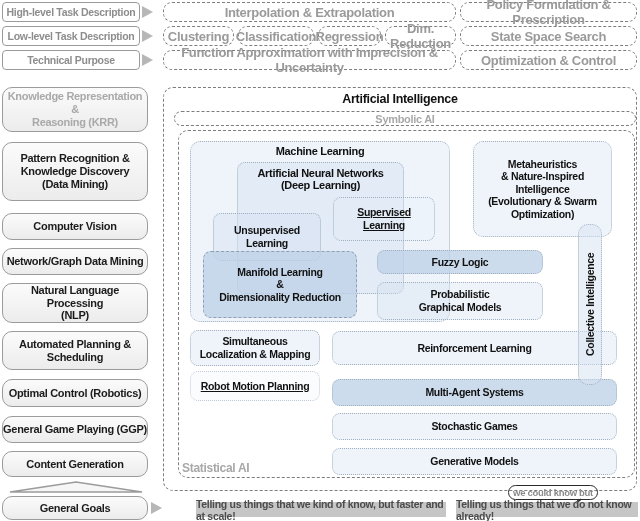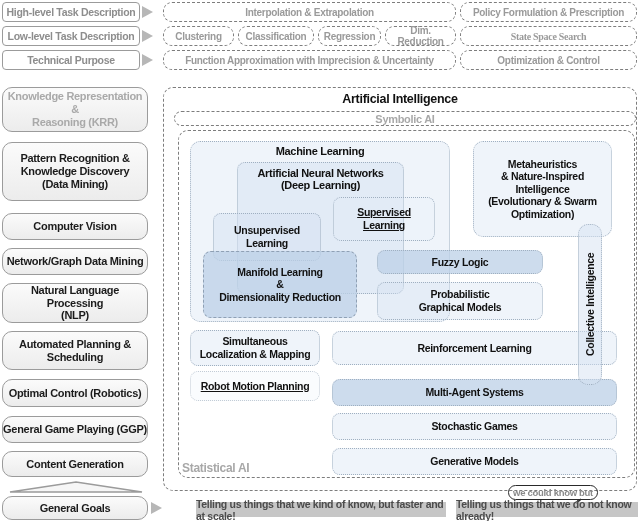--- a/index.html
+++ b/index.html
@@ -7,21 +7,21 @@
        font-family:"Liberation Sans",sans-serif;font-weight:bold;letter-spacing:-0.3px;}
   .abs{position:absolute;box-sizing:border-box;}
   .ctr{display:flex;align-items:center;justify-content:center;text-align:center;white-space:pre-line;}
   
   .lrow{border:1.5px solid #9b9b9b;border-radius:4px;background:#fff;color:#8d8d8d;font-size:10.5px;}
   .side{border:1.5px solid #9b9b9b;border-radius:10px;background:linear-gradient(180deg,#fbfbfb 0%,#ececec 100%);
         color:#1b1b1b;font-size:11px;line-height:1.18;}
   .side.muted{color:#a9a9a9;}
   
   .dash{border:1.4px dashed #7d7d7d;border-radius:9px;background:#fff;}
-  .dashlab{color:#9a9a9a;font-size:10px;}
+  .dashlab{color:#9a9a9a;font-size:13px;}
   
   .bb{border:1.2px dotted #9fafc0;border-radius:8px;color:#111;font-size:10.5px;line-height:1.2;}
   .f-lite{background:rgba(213,226,241,0.38);}
   .f-med{background:rgba(213,226,241,0.5);}
   .f-dark{background:rgba(188,208,231,0.75);}
   .f-white{background:rgba(230,238,247,0.18);text-decoration:underline;}
   .arrow-r{width:0;height:0;border-top:6px solid transparent;border-bottom:6px solid transparent;border-left:11px solid #b7b7b7;}
   .blacklab{color:#111;font-size:11px;}
   .graylab{color:#a8a8a8;font-size:11px;}
   .vert{writing-mode:vertical-rl;transform:rotate(180deg);}
@@ -39,21 +39,21 @@
   <div class="abs arrow-r" style="left:142px;top:6px;"></div>
   <div class="abs arrow-r" style="left:142px;top:30px;"></div>
   <div class="abs arrow-r" style="left:142px;top:54px;"></div>
 
   <div class="abs dash ctr dashlab" style="left:163px;top:2px;width:293px;height:20px;"><span>Interpolation &amp; Extrapolation</span></div>
   <div class="abs dash ctr dashlab" style="left:460px;top:2px;width:177px;height:20px;"><span>Policy Formulation &amp; Prescription</span></div>
   <div class="abs dash ctr dashlab" style="left:163px;top:26px;width:71px;height:20px;"><span>Clustering</span></div>
   <div class="abs dash ctr dashlab" style="left:238px;top:26px;width:76px;height:20px;"><span>Classification</span></div>
   <div class="abs dash ctr dashlab" style="left:318px;top:26px;width:63px;height:20px;"><span>Regression</span></div>
   <div class="abs dash ctr dashlab" style="left:385px;top:26px;width:71px;height:20px;"><span>Dim. Reduction</span></div>
-  <div class="abs dash ctr dashlab" style="left:460px;top:26px;width:177px;height:20px;font-family:Liberation Serif, serif;"><span>State Space Search</span></div>
+  <div class="abs dash ctr dashlab" style="left:460px;top:26px;width:177px;height:20px;"><span>State Space Search</span></div>
   <div class="abs dash ctr dashlab" style="left:163px;top:50px;width:293px;height:20px;"><span>Function Approximation with Imprecision &amp; Uncertainty</span></div>
   <div class="abs dash ctr dashlab" style="left:460px;top:50px;width:177px;height:20px;"><span>Optimization &amp; Control</span></div>
 
   <div class="abs side muted ctr" style="left:2px;top:87px;width:146px;height:45px;"><span>Knowledge Representation &amp;
 Reasoning (KRR)</span></div>
   <div class="abs side ctr" style="left:2px;top:142px;width:146px;height:59px;"><span>Pattern Recognition &amp;
 Knowledge Discovery
 (Data Mining)</span></div>
   <div class="abs side ctr" style="left:2px;top:213px;width:146px;height:27px;"><span>Computer Vision</span></div>
   <div class="abs side ctr" style="left:2px;top:248px;width:146px;height:27px;"><span>Network/Graph Data Mining</span></div>

